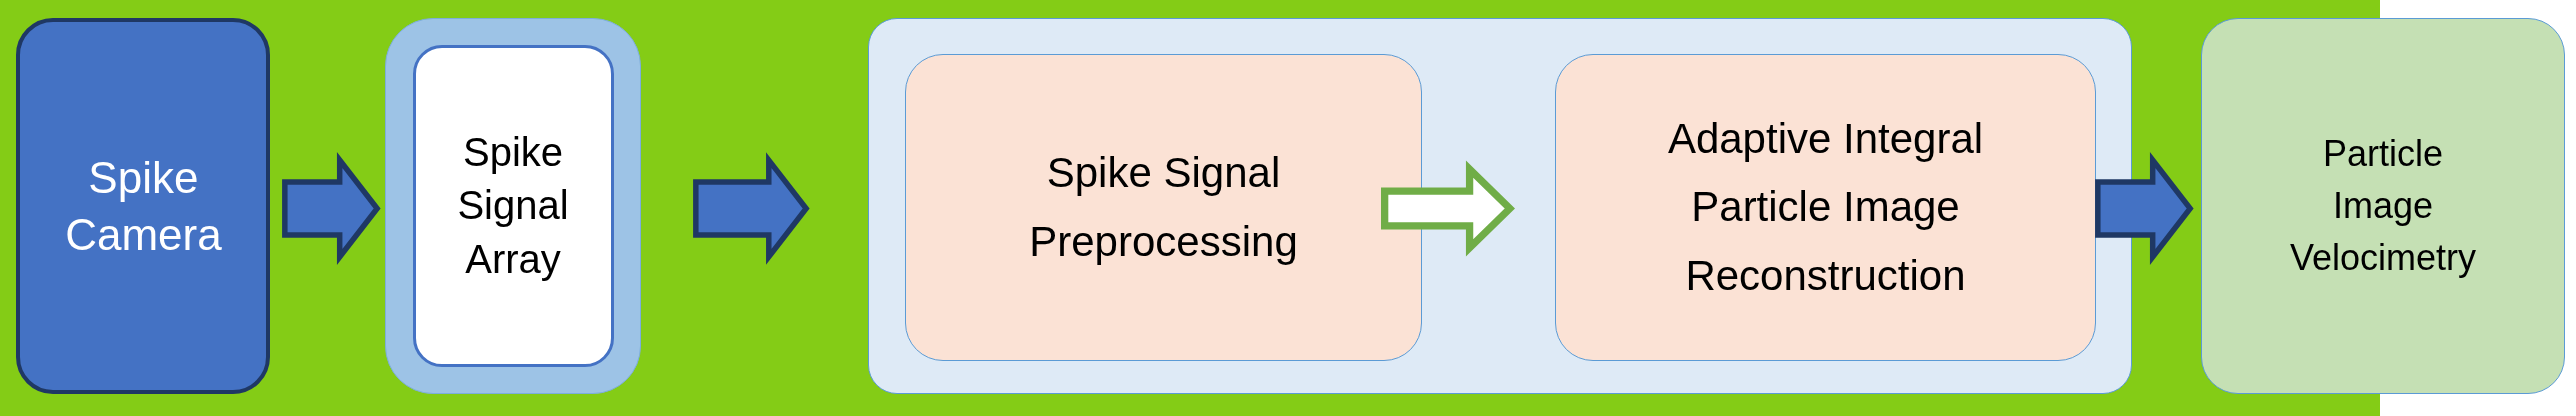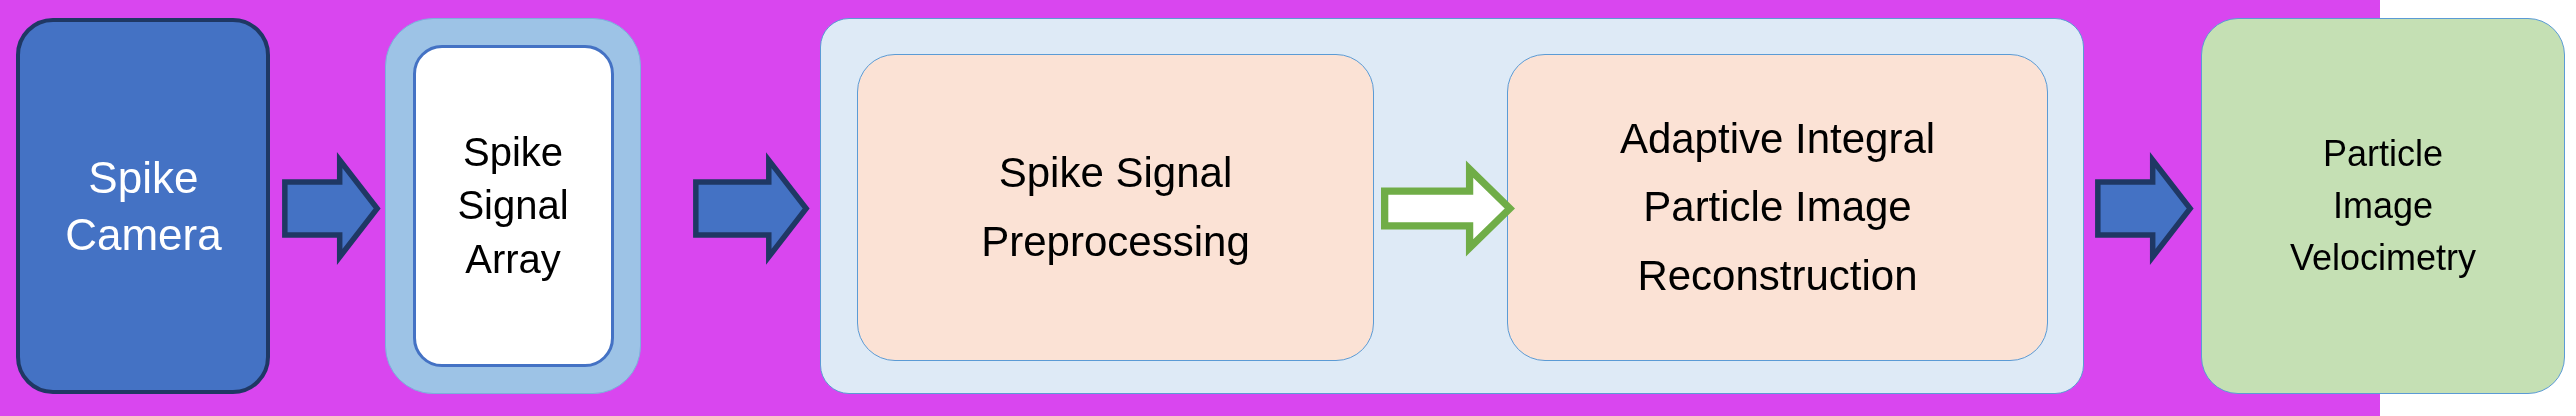--- a/index.html
+++ b/index.html
@@ -11,21 +11,21 @@
     width: 2576px;
     height: 417px;
     font-family: "Liberation Sans", sans-serif;
     overflow: hidden;
   }
 
   #canvas {
     position: relative;
     width: 2380px;
     height: 417px;
-    background: #d946ef;
+    background: #84cc16;
   }
 
   
   .node-spike-camera {
     position: absolute;
     left: 16.4px;
     top: 18px;
     width: 254px;
     height: 376px;
     background: #4472C4;
@@ -75,21 +75,21 @@
     color: #000000;
     font-size: 40px;
     line-height: 1.34;
     text-align: center;
     white-space: pre-line;
   }
 
   
   .group-pipeline {
     position: absolute;
-    left: 820px;
+    left: 868px;
     top: 18px;
     width: 1264px;
     height: 376px;
     background: #DEEAF6;
     border: 1.8px solid #5B9BD5;
     border-radius: 29px;
     box-sizing: border-box;
   }
   .stage-box {
     position: absolute;

